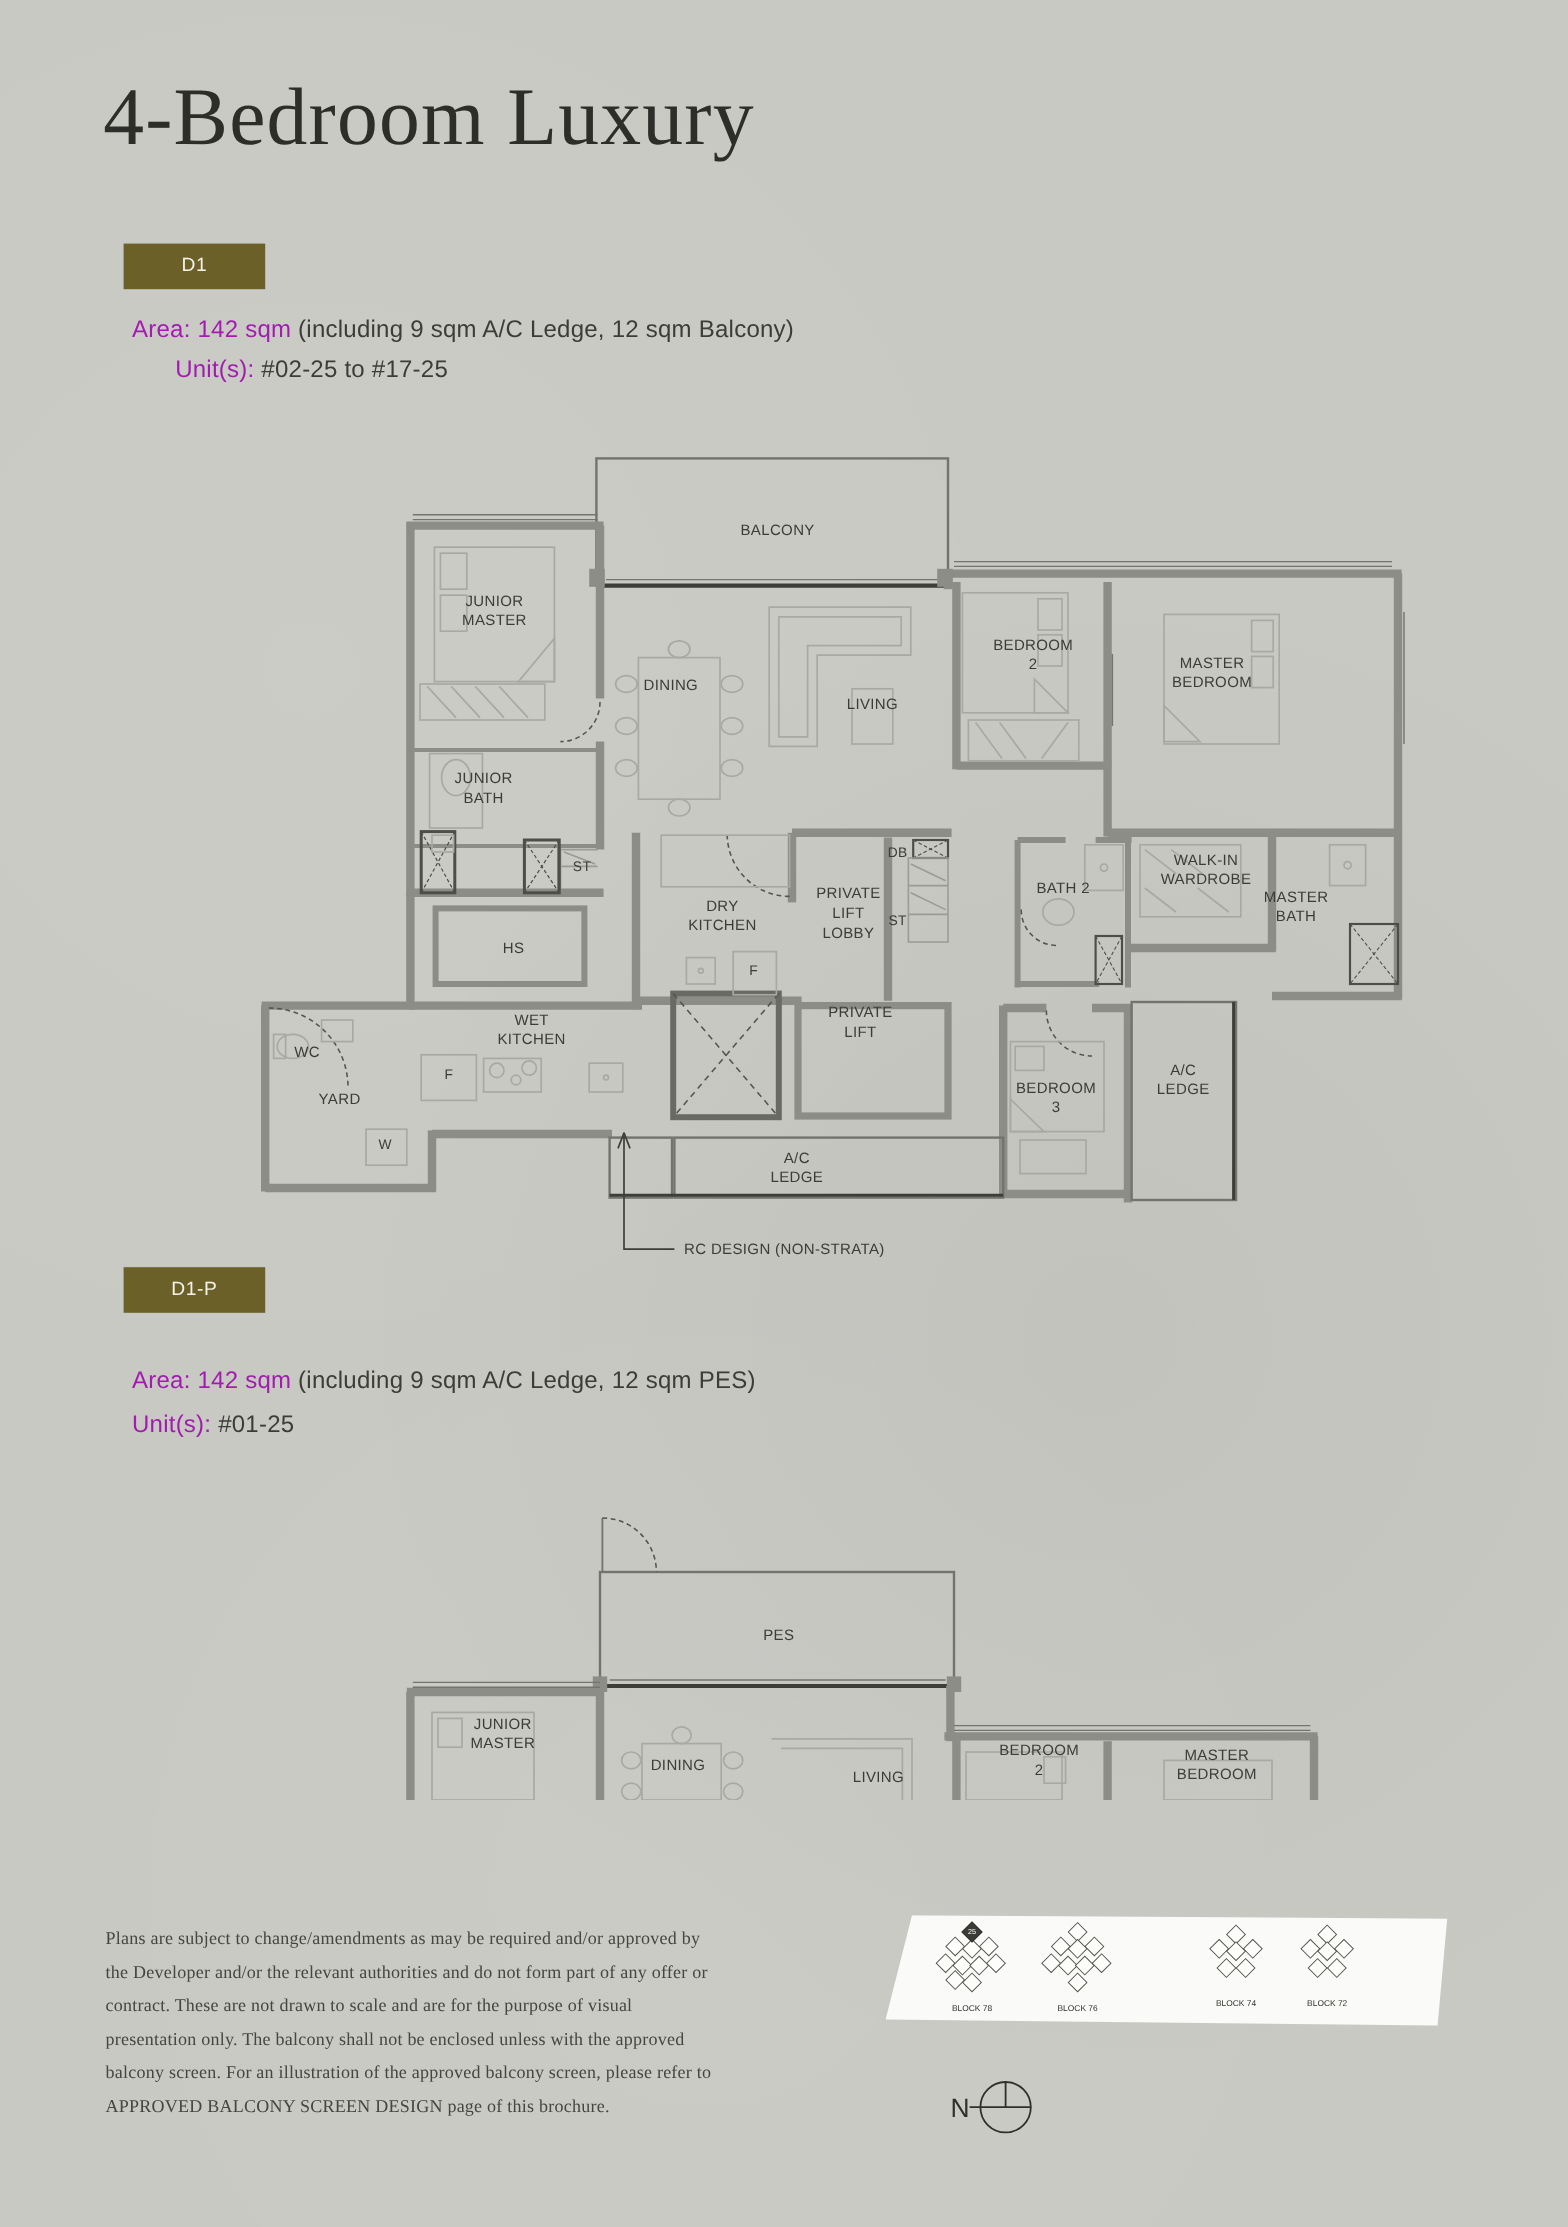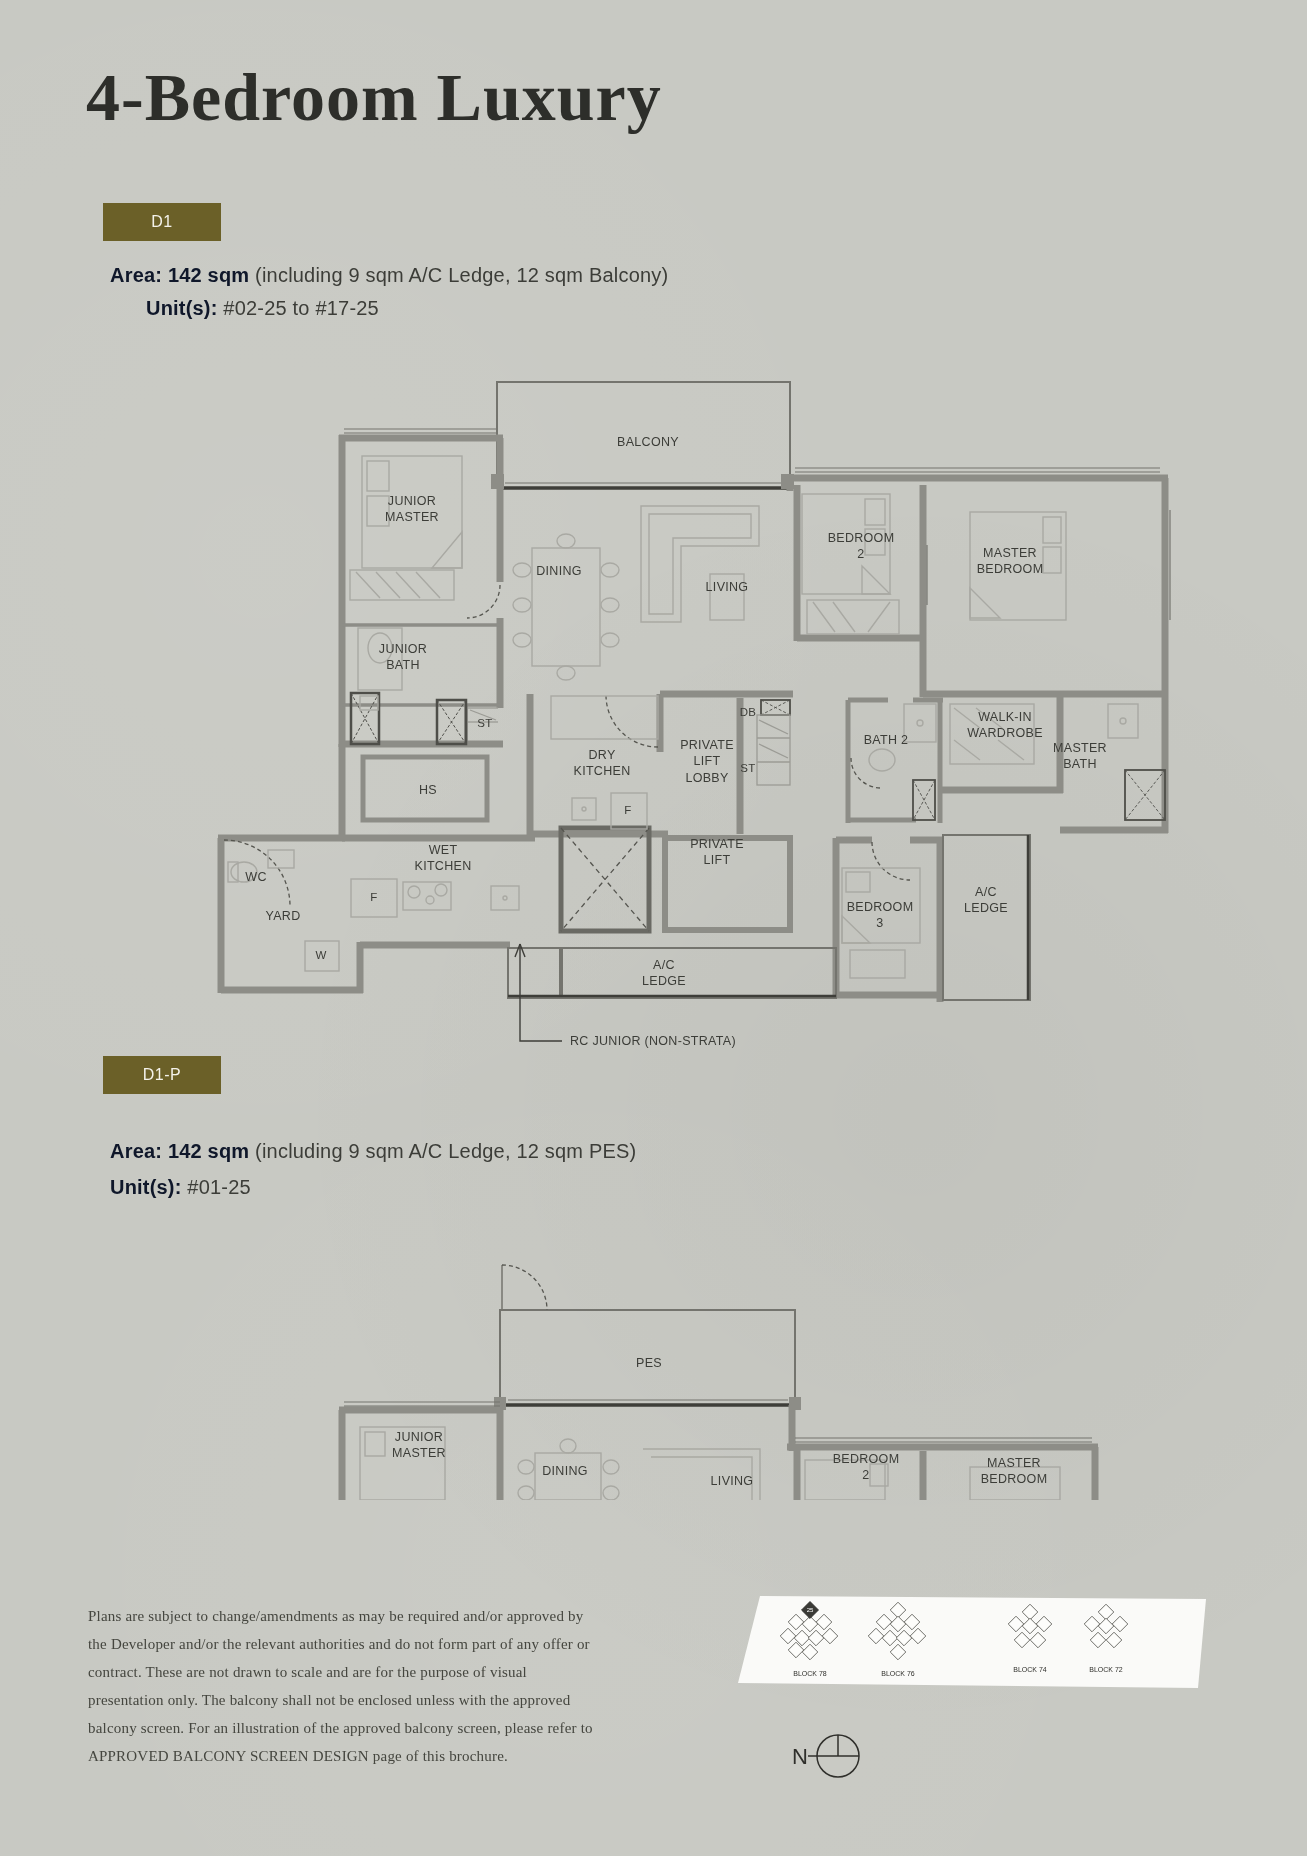--- a/index.html
+++ b/index.html
@@ -15,33 +15,33 @@
   #root::before{
     content:"";position:absolute;inset:0;pointer-events:none;
     background:
       radial-gradient(circle at 20% 30%, rgba(255,255,255,0.05), transparent 40%),
       radial-gradient(circle at 70% 60%, rgba(0,0,0,0.03), transparent 45%),
       radial-gradient(circle at 45% 85%, rgba(255,255,255,0.04), transparent 35%);
   }
   .page-title{
     position:absolute;left:86px;top:58px;
     font-family:"Liberation Serif", serif;
-    font-weight:700;font-size:68px;letter-spacing:1px;
+    font-weight:400;font-size:68px;letter-spacing:1px;
     color:#2d2e2a;
   }
   .badge{
     position:absolute;width:118px;height:38px;
     background:#6b6028;color:#f4f2ea;
     font-size:16px;letter-spacing:0.5px;
     display:flex;align-items:center;justify-content:center;
   }
   #badge-d1{left:103px;top:203px;}
   #badge-d1p{left:103px;top:1056px;}
   .meta{position:absolute;left:110px;font-size:20px;color:#3c3d38;letter-spacing:0.2px;}
-  .meta b{font-weight:700;color:#0f172a;}
+  .meta b{font-weight:400;color:#a21caf;}
   #d1-area{top:264px;}
   #d1-units{top:297px;margin-left:36px;}
   #d1p-area{top:1140px;}
   #d1p-units{top:1176px;text-align:center;}
 
   .plan{position:absolute;}
   #plan-d1{left:210px;top:360px;width:980px;height:700px;}
   #plan-d1p{left:330px;top:1255px;width:780px;height:245px;overflow:hidden;}
   .plan svg{position:absolute;left:0;top:0;}
   .room-label{
@@ -311,21 +311,21 @@
     <div class="room-label" style="left:73px;top:556px">YARD</div>
     <div class="room-label small" style="left:111px;top:595px">W</div>
     <div class="room-label" style="left:507px;top:492px">PRIVATE
 LIFT</div>
     <div class="room-label" style="left:670px;top:555px">BEDROOM
 3</div>
     <div class="room-label" style="left:776px;top:540px">A/C
 LEDGE</div>
     <div class="room-label" style="left:454px;top:613px">A/C
 LEDGE</div>
-    <div class="room-label left" style="left:360px;top:681px">RC JUNIOR (NON-STRATA)</div>
+    <div class="room-label left" style="left:360px;top:681px">RC DESIGN (NON-STRATA)</div>
   </div>
 
   <div class="badge" id="badge-d1p">D1-P</div>
   <div class="meta" id="d1p-area"><b>Area: 142 sqm</b><span> (including 9 sqm A/C Ledge, 12 sqm PES)</span></div>
   <div class="meta" id="d1p-units"><b>Unit(s):</b><span> #01-25</span></div>
 
   <div class="plan" id="plan-d1p">
     <svg width="780" height="245" viewBox="0 0 780 245">
 
       <rect x="170" y="55" width="295" height="95" fill="none" stroke="#74746e" stroke-width="2"></rect>

